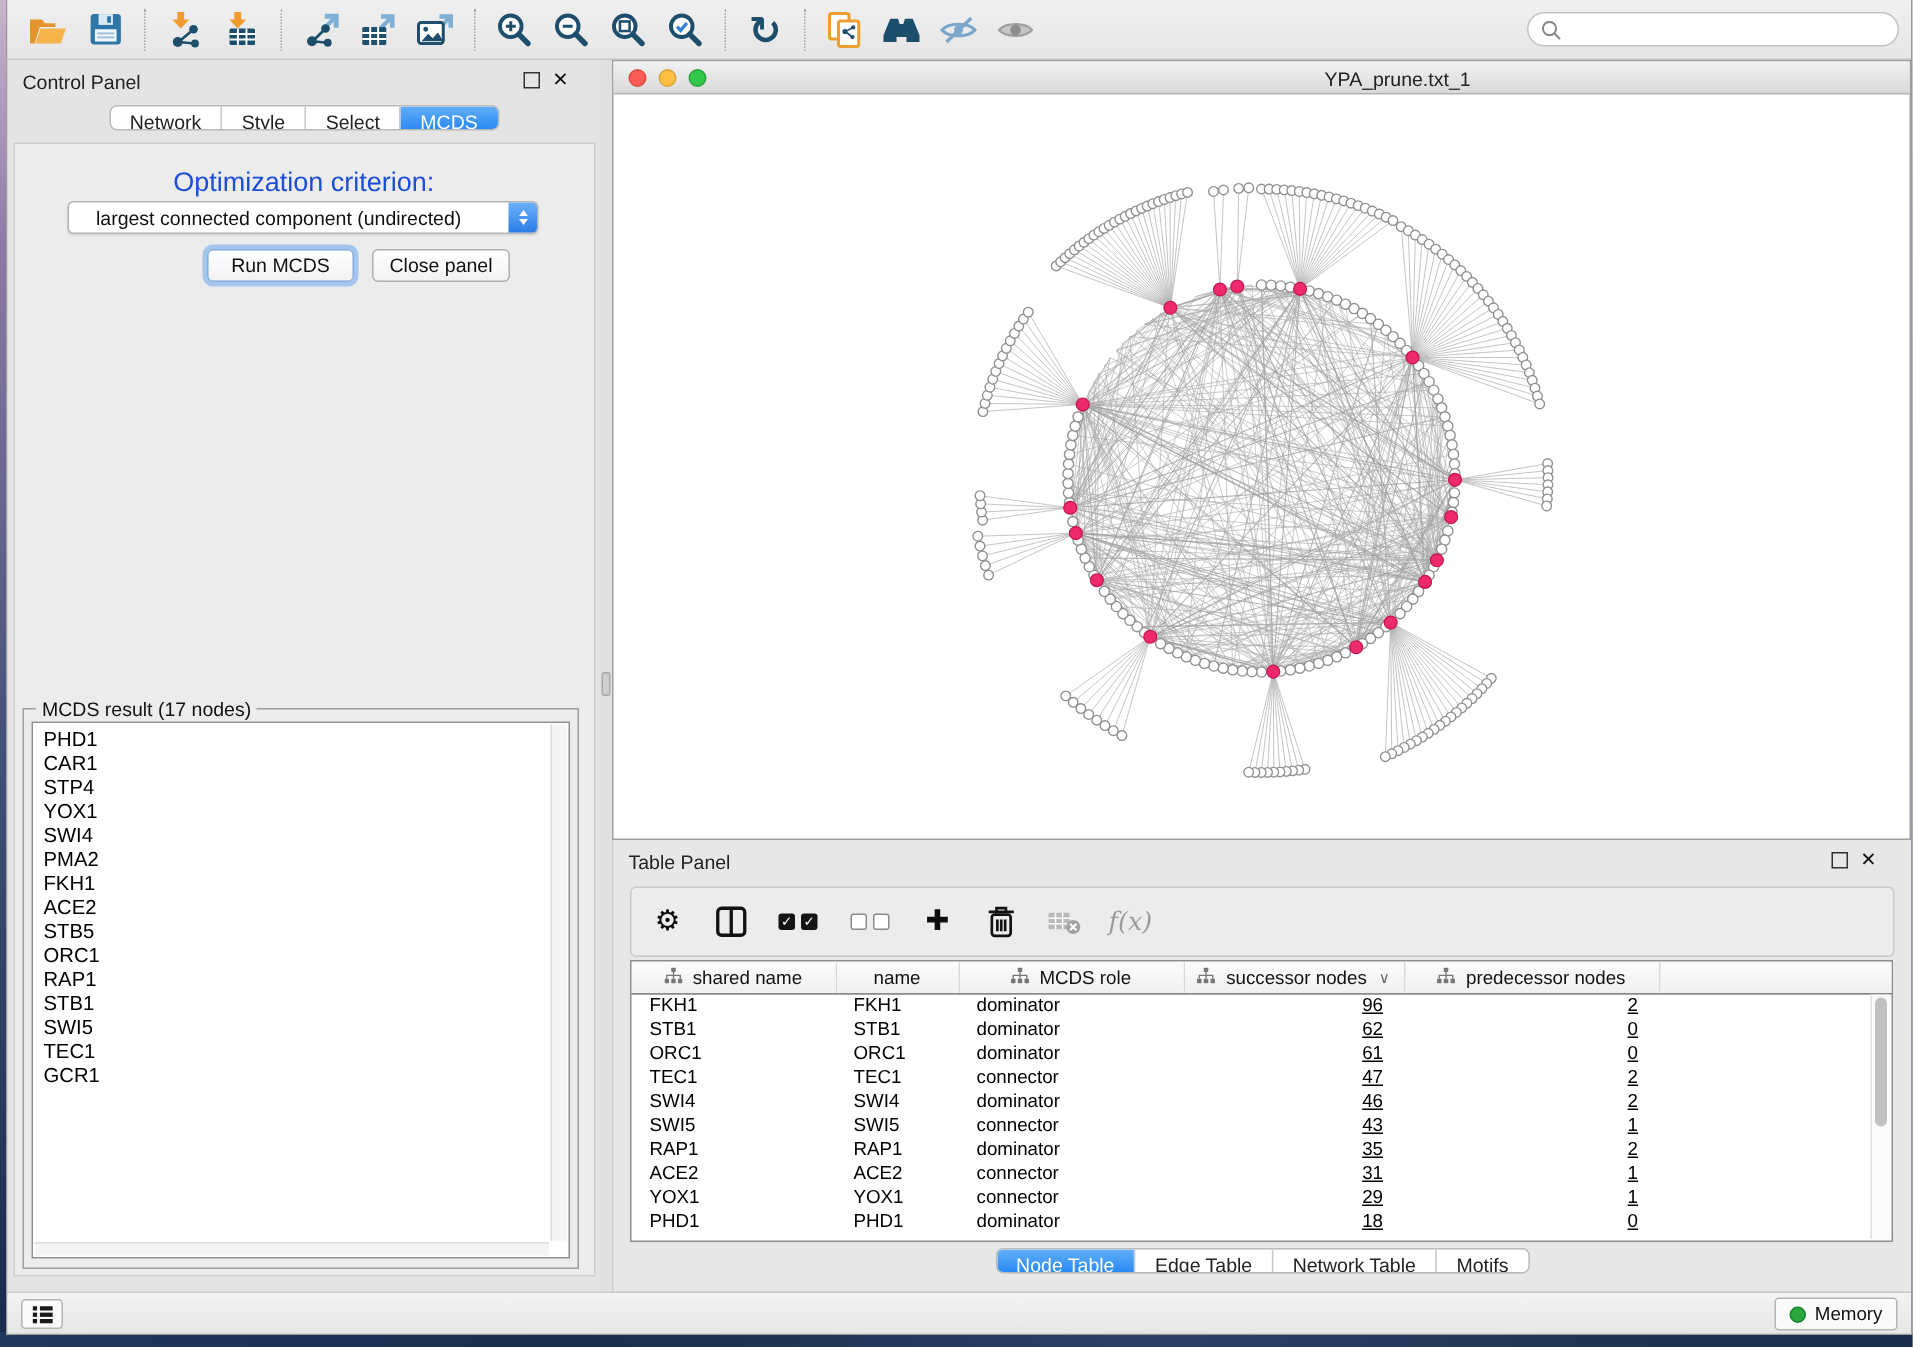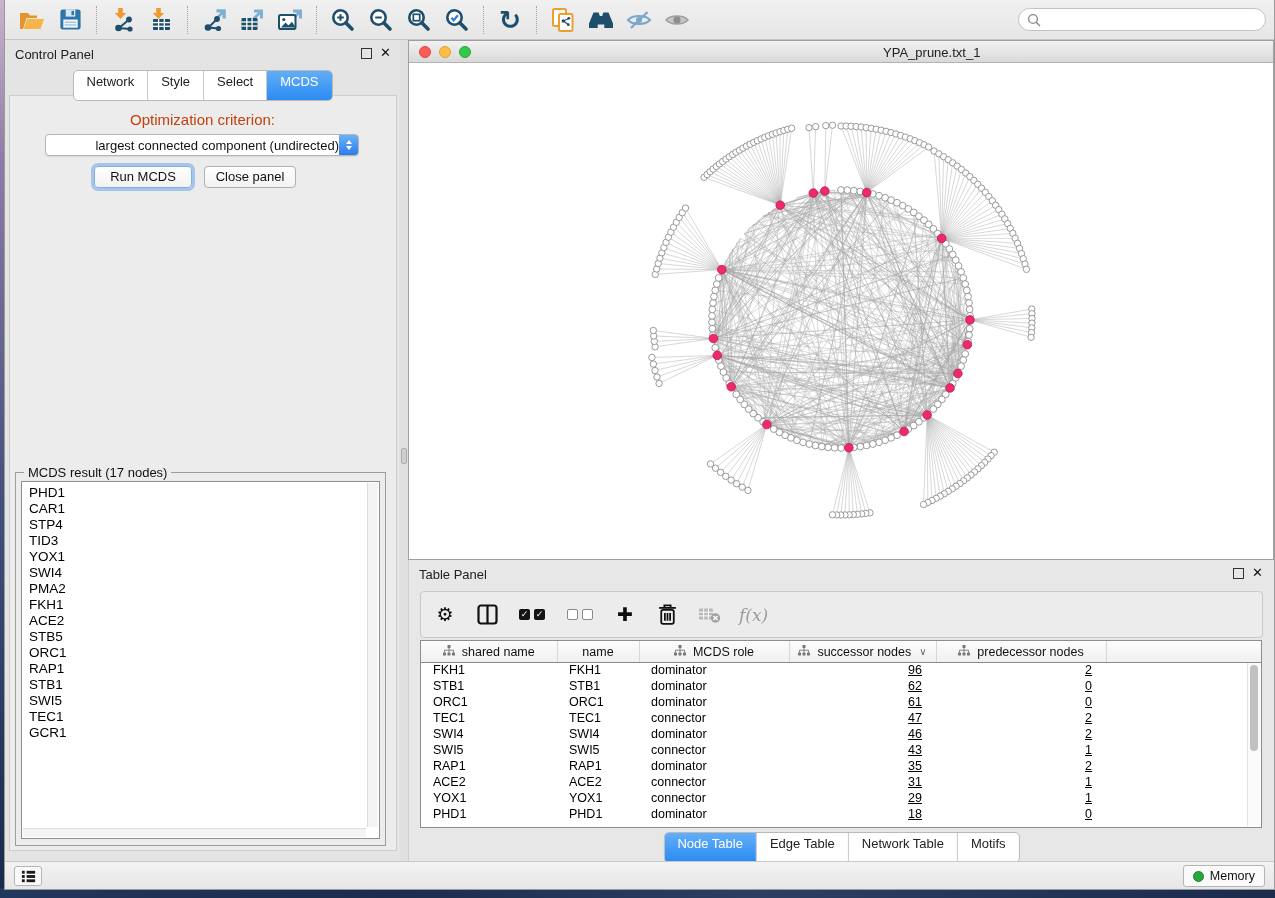--- a/index.html
+++ b/index.html
@@ -15,44 +15,44 @@
              background:linear-gradient(#f0f0f0,#e6e6e6); border-bottom:1px solid #c6c6c6; padding:0 8px; }
   .tbtn { width:38px; height:32px; display:flex; align-items:center; justify-content:center; border-radius:4px; }
   .tsep { width:1px; height:28px; border-left:1px dotted #a5a5a5; margin:0 7px; }
   .uni { color:#1d4e6b; font-weight:bold; }
   .search-box { margin-left:auto; width:248px; height:23px; background:#fff; border:1px solid #c3c3c3;
                 border-radius:12px; display:flex; align-items:center; padding:0 8px; }
   .search-box svg { flex:0 0 auto; margin-right:5px; }
   .search-box input { border:none; outline:none; flex:1; font-size:12px; background:transparent; }
 
   
-  .panel-header { position:absolute; left:0; right:0; top:0; height:28px; }
+  .panel-header { position:absolute; left:0; right:12px; top:0; height:28px; }
   .panel-title { position:absolute; left:10px; top:7px; font-size:13px; color:#222; }
   .win-float { position:absolute; top:8px; width:11px; height:11px; border:1.5px solid #333; }
   .win-close { position:absolute; top:5px; font-size:13px; font-weight:bold; color:#111; }
 
   
   .control-panel { position:absolute; left:0; top:40px; width:395px; bottom:28px; background:#e4e4e4; }
   .control-panel .win-float { right:28px; } .control-panel .win-close { right:9px; }
   .cp-body { position:absolute; left:4px; right:3px; top:55px; bottom:10px; background:#ececec; border:1px solid #cdcdcd; }
-  .seg { position:absolute; display:inline-flex; background:#fff; border:1px solid #b9b9b9; border-radius:5px; overflow:hidden; height:31px; }
+  .seg { position:absolute; display:inline-flex; background:#fff; border:1px solid #b9b9b9; border-radius:5px; overflow:hidden; height:17px; }
   .cp-tabs { top:30px; left:50%; transform:translateX(-50%); }
   .seg-btn { font-size:13px; color:#222; padding:2px 13px; border-left:1px solid #c9c9c9; cursor:default; line-height:17px; }
   .seg-btn:first-child { border-left:none; }
   .seg-btn.active { background:linear-gradient(#62aef8,#2b8bf3); color:#fff; }
-  .opt-label { position:absolute; top:71px; width:100%; text-align:center; font-size:15px; color:#c2410c; }
+  .opt-label { position:absolute; top:71px; width:100%; text-align:center; font-size:18px; color:#1d4ed8; }
   .dropdown { position:absolute; left:40px; top:94px; width:314px; height:22px; background:#fff; border:1px solid #b5b5b5;
               border-radius:4px; display:flex; align-items:center; box-shadow:0 1px 1px rgba(0,0,0,.08); }
-  .dropdown .val { flex:1; text-align:right; font-size:13px; color:#111; padding-left:18px; white-space:nowrap; }
+  .dropdown .val { flex:1; text-align:left; font-size:13px; color:#111; padding-left:18px; white-space:nowrap; }
   .stepper { width:19px; height:100%; border-radius:0 3px 3px 0; background:linear-gradient(#6cb1f9,#2a7de8);
              display:flex; flex-direction:column; align-items:center; justify-content:center; gap:2px; }
   .stepper i { width:0; height:0; border-left:3.5px solid transparent; border-right:3.5px solid transparent; }
   .stepper i.up { border-bottom:4px solid #fff; } .stepper i.down { border-top:4px solid #fff; }
   .btn { position:absolute; height:22px; background:linear-gradient(#fff,#f2f2f2); border:1px solid #b0b0b0;
-         border-radius:4px; font-size:13px; color:#111; text-align:center; line-height:20px; }
+         border-radius:4px; font-size:13px; color:#111; text-align:center; line-height:20px;margin-left:44px; }
   .btn-run { left:89px; top:126px; width:98px; border-color:#84aede; box-shadow:0 0 0 3px rgba(110,165,238,.55); }
   .btn-close { left:199px; top:126px; width:92px; }
   .result-box { position:absolute; left:10px; top:432px; width:371px; height:374px; border:1px solid #9d9d9d; }
   .result-legend { position:absolute; left:8px; top:-8px; background:#ececef; background:#ececec; padding:0 4px; font-size:13px; color:#111; }
   .result-inner { position:absolute; left:5px; right:5px; top:8px; bottom:6px; background:#fff; border:1px solid #8f8f8f; }
   .result-list { position:absolute; left:0; top:0; right:13px; bottom:11px; overflow:hidden; padding:3px 0 0 7px; }
   .list-item { font-size:13.5px; line-height:16px; color:#000; }
   .vtrack { position:absolute; top:1px; right:1px; bottom:11px; width:11px; background:#f4f4f4; border-left:1px solid #ddd; }
   .htrack { position:absolute; left:1px; right:13px; bottom:1px; height:9px; background:#f4f4f4; border-top:1px solid #ddd; }
 
@@ -285,21 +285,20 @@
     </div>
     <div class="btn btn-run">Run MCDS</div>
     <div class="btn btn-close">Close panel</div>
     <div class="result-box">
       <span class="result-legend">MCDS result (17 nodes)</span>
       <div class="result-inner">
         <div class="result-list">
             <div class="list-item">PHD1</div>
             <div class="list-item">CAR1</div>
             <div class="list-item">STP4</div>
-            <div class="list-item">TID3</div>
             <div class="list-item">YOX1</div>
             <div class="list-item">SWI4</div>
             <div class="list-item">PMA2</div>
             <div class="list-item">FKH1</div>
             <div class="list-item">ACE2</div>
             <div class="list-item">STB5</div>
             <div class="list-item">ORC1</div>
             <div class="list-item">RAP1</div>
             <div class="list-item">STB1</div>
             <div class="list-item">SWI5</div>

